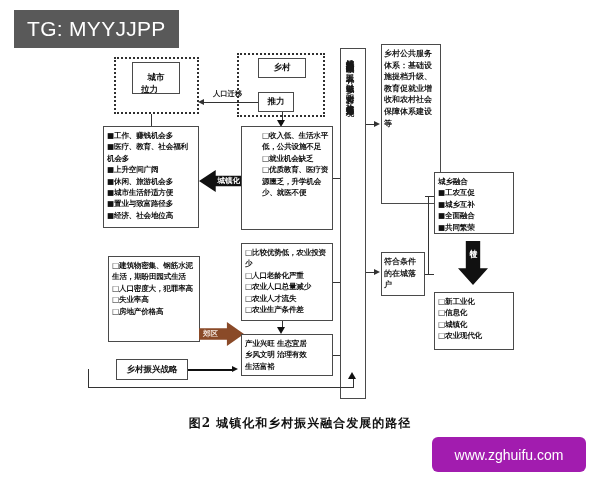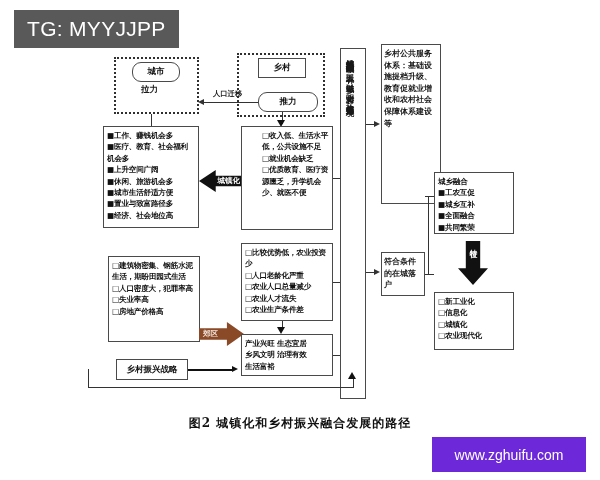--- a/index.html
+++ b/index.html
@@ -18,24 +18,25 @@
     position:absolute;left:14px;top:10px;
     background:#595959;color:#fff;
     font-size:21px;line-height:1;
     padding:8px 13px 9px 13px;
     letter-spacing:.3px;
     font-family:"Liberation Sans",sans-serif;
   }
   .site-badge{
     position:absolute;left:432px;top:437px;
     width:154px;height:35px;
-    background:#6d28d9;color:#fff;
+    background:#a21caf;color:#fff;
     font-size:14px;
     display:flex;align-items:center;justify-content:center;
     font-family:"Liberation Sans",sans-serif;
+    border-radius:6px;
   }
 
   
   .box{
     position:absolute;
     border:1px solid #4a4a4a;
     background:#fff;
     box-sizing:border-box;
     font-family:"DejaVu Sans","Liberation Sans",sans-serif;
     color:#111;
@@ -141,26 +142,26 @@
   .tiny{font-size:7.3px;font-weight:bold;color:#222;}
 </style>
 </head>
 <body>
 
 <div id="canvas">
 
   <div class="tg-badge">TG: MYYJJPP</div>
 
   <div class="dotted" style="left:114px;top:57px;width:85px;height:57px;"></div>
-  <div class="box centerbox" style="left:132px;top:62px;width:48px;height:20px;border-radius:9px;">城市</div>
+  <div class="box centerbox" style="left:132px;top:62px;width:48px;height:32px;">城市</div>
   <div class="lbl" style="left:141px;top:84px;">拉力</div>
 
   <div class="dotted" style="left:237px;top:53px;width:88px;height:64px;"></div>
   <div class="box centerbox" style="left:258px;top:58px;width:48px;height:20px;">乡村</div>
-  <div class="box centerbox" style="left:258px;top:92px;width:60px;height:20px;border-radius:9px;">推力</div>
+  <div class="box centerbox" style="left:258px;top:92px;width:36px;height:20px;">推力</div>
 
   <div class="hline" style="left:204px;top:102px;width:54px;"></div>
   <div class="ar-left" style="left:198px;top:99px;"></div>
   <div class="lbl tiny" style="left:213px;top:89px;">人口迁移</div>
 
   <div class="vline" style="left:282px;top:112px;height:12px;"></div>
   <div class="ar-down" style="left:277px;top:120px;"></div>
 
   <div class="box listbox" style="left:103px;top:126px;width:96px;height:102px;">
     <div>

